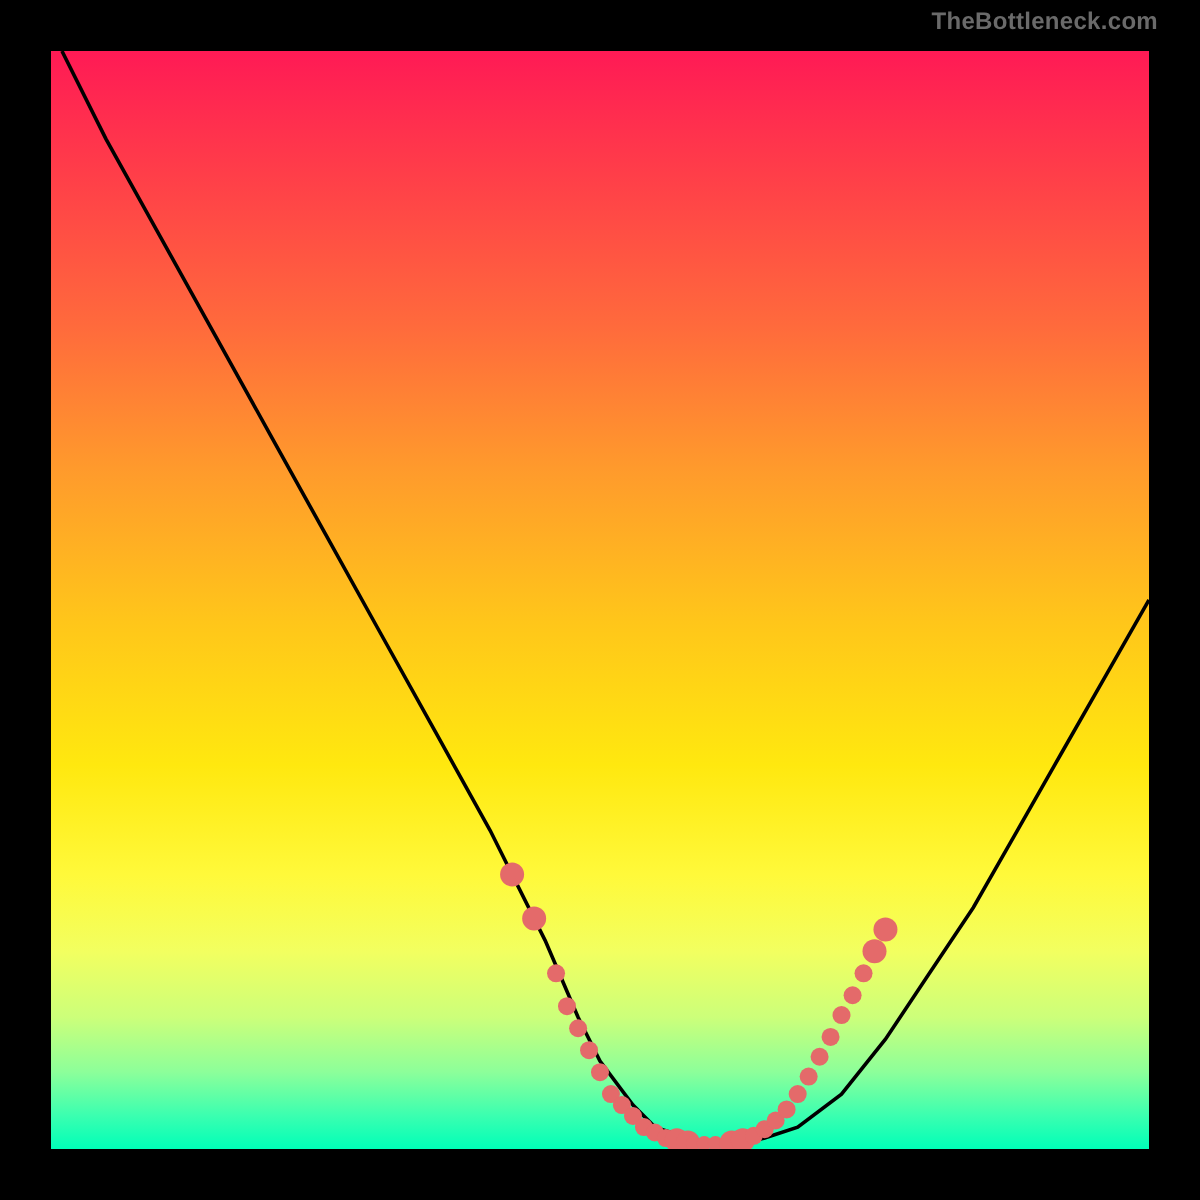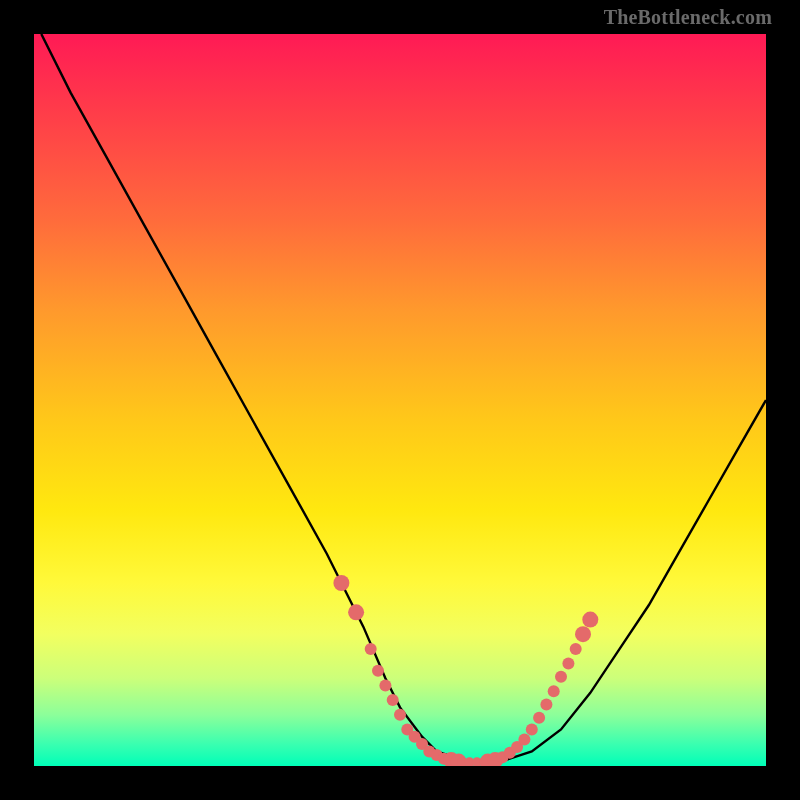--- a/index.html
+++ b/index.html
@@ -33,22 +33,22 @@
       #ccff7a 88%,
       #8cff9a 93%,
       #3affb0 97%,
       #00ffb8 100%
     );
   }
   .watermark {
     position: absolute;
     top: 6px;
     right: 28px;
-    font-family: Liberation Serif, serif;
-    font-size: 20px;
+    font-family: Liberation Sans, sans-serif;
+    font-size: 16px;
     font-weight: 600;
     color: #6a6a6a;
     letter-spacing: 0.2px;
     user-select: none;
   }
   svg.curve {
     position: absolute;
     left: 0; top: 0;
     width: 100%; height: 100%;
   }

